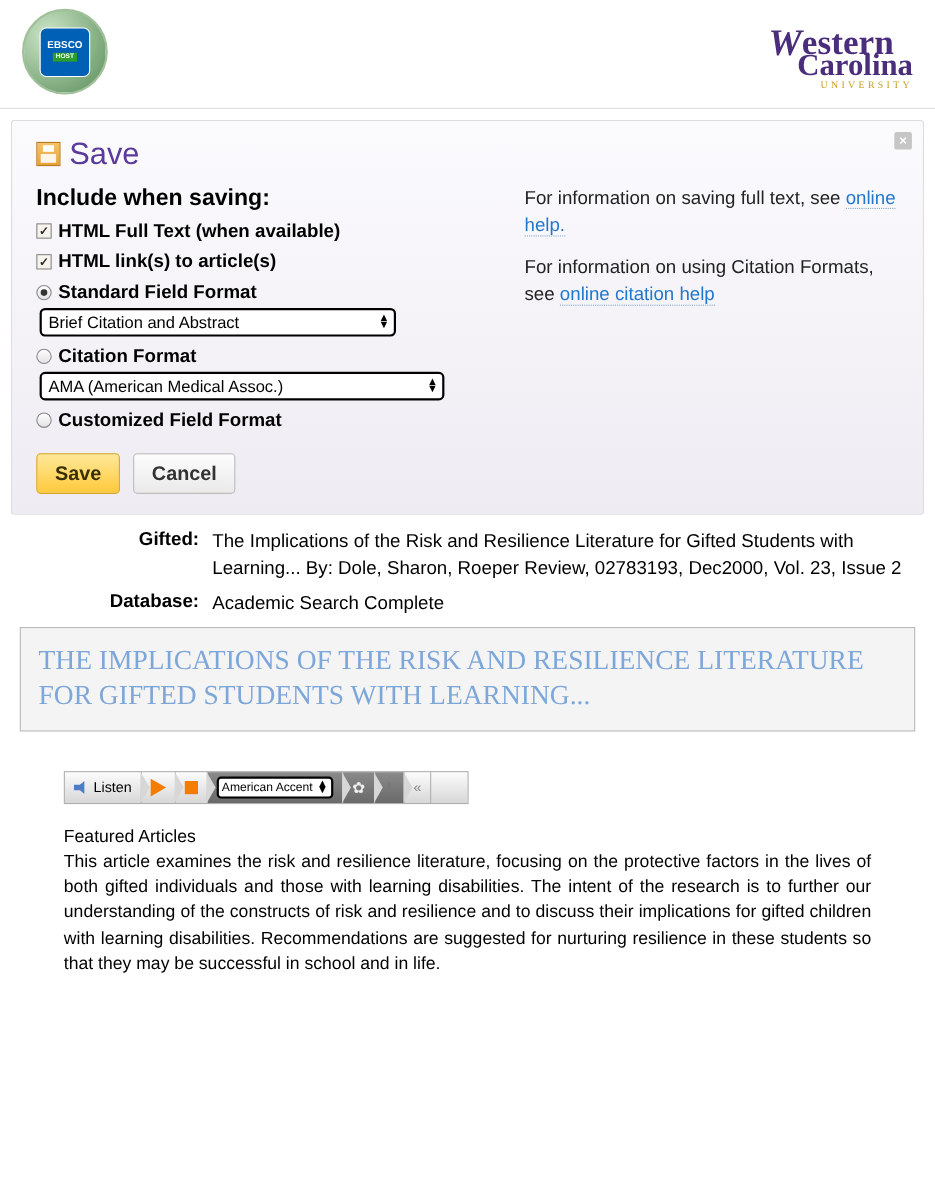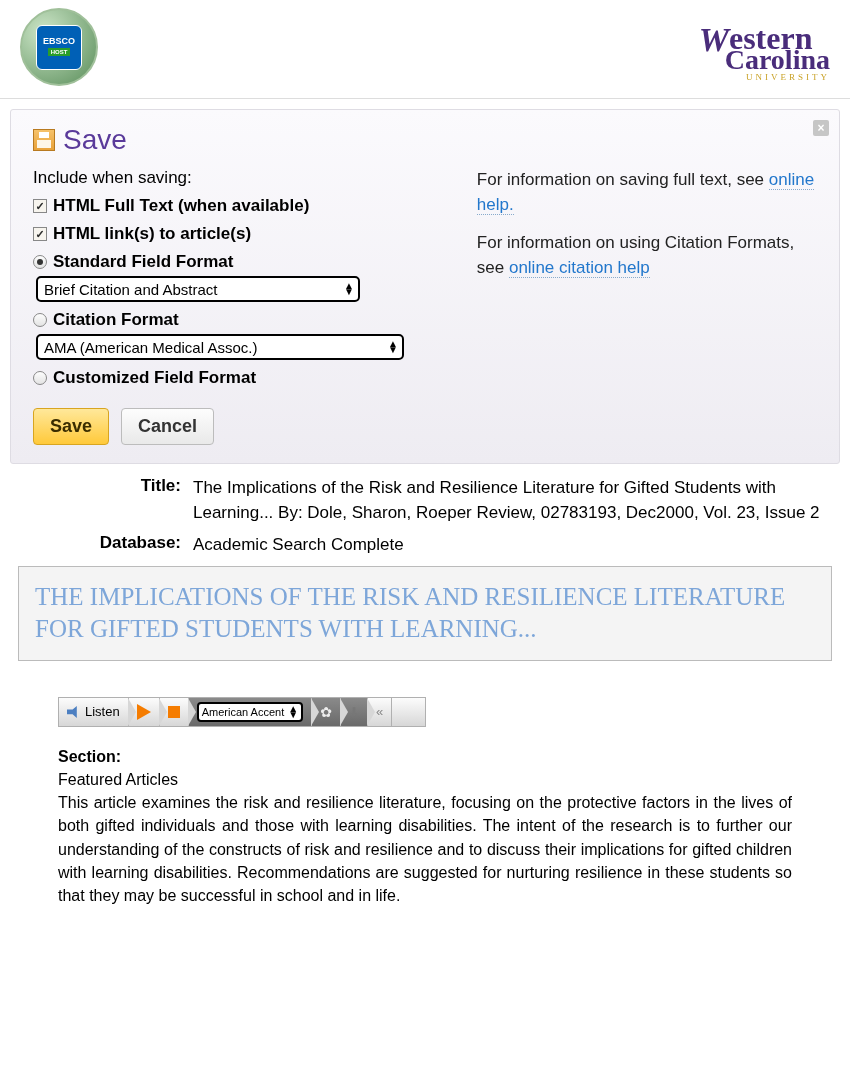--- a/index.html
+++ b/index.html
@@ -87,21 +87,21 @@
   }
   .floppy-icon::before {
     content:""; position:absolute; top:2px; left:5px; width:10px; height:6px; background:#fff;
   }
   .floppy-icon::after {
     content:""; position:absolute; bottom:2px; left:3px; width:14px; height:8px; background:#fdf6e8;
   }
   .panel-body { display:flex; gap: 28px; }
   .panel-left { flex: 1 1 55%; }
   .panel-right { flex: 1 1 45%; font-size: 17px; line-height: 1.45; color:#222; }
-  .subtitle { font-weight: normal; font-size: 17px; margin-bottom: 6px; }
+  .subtitle { font-weight: bold; font-size: 21px; margin-bottom: 6px; }
   .opt-row { display:flex; align-items:center; gap:6px; margin: 8px 0 4px 0; font-size: 17px; font-weight: bold;}
   .chk {
     width: 14px; height: 14px; border:1px solid #888; background:#f7f4ee;
     display:inline-flex; align-items:center; justify-content:center; font-size:11px; color:#2c2c2c;
   }
   .radio {
     width:14px; height:14px; border:1px solid #888; border-radius:50%; background:linear-gradient(#fdfdfd,#e3e3e3);
     display:inline-flex; align-items:center; justify-content:center;
   }
   .radio.selected::after { content:""; width:6px; height:6px; border-radius:50%; background:#333; }
@@ -256,21 +256,21 @@
       <p>
         <span>For information on using Citation Formats, see </span>
         <span class="link">online citation help</span>
       </p>
     </div>
   </div>
 </div>
 
 <div class="meta">
   <div class="meta-row">
-    <div class="meta-label">Title:</div>
+    <div class="meta-label">Gifted:</div>
     <div class="meta-val">The Implications of the Risk and Resilience Literature for Gifted Students with Learning... By: Dole, Sharon, Roeper Review, 02783193, Dec2000, Vol. 23, Issue 2</div>
   </div>
   <div class="meta-row">
     <div class="meta-label">Database:</div>
     <div class="meta-val">Academic Search Complete</div>
   </div>
 </div>
 
 <div class="article-title-box">THE IMPLICATIONS OF THE RISK AND RESILIENCE LITERATURE FOR GIFTED STUDENTS WITH LEARNING...</div>
 
@@ -297,16 +297,15 @@
   <div class="listen-seg chev" style="background:linear-gradient(#8a8a8a,#6a6a6a);">
     <span class="gear-icon">✿</span>
   </div>
   <div class="listen-seg chev" style="background:linear-gradient(#8a8a8a,#6a6a6a);">
     <span class="dl-icon">⬇</span>
   </div>
   <div class="listen-seg" style="color:#888;">«</div>
 </div>
 
 <div class="section">
-  <div><span class="section-label">Section:</span></div>
   <div>Featured Articles</div>
   <div>This article examines the risk and resilience literature, focusing on the protective factors in the lives of both gifted individuals and those with learning disabilities. The intent of the research is to further our understanding of the constructs of risk and resilience and to discuss their implications for gifted children with learning disabilities. Recommendations are suggested for nurturing resilience in these students so that they may be successful in school and in life.</div>
 </div>
 
 </body></html>

